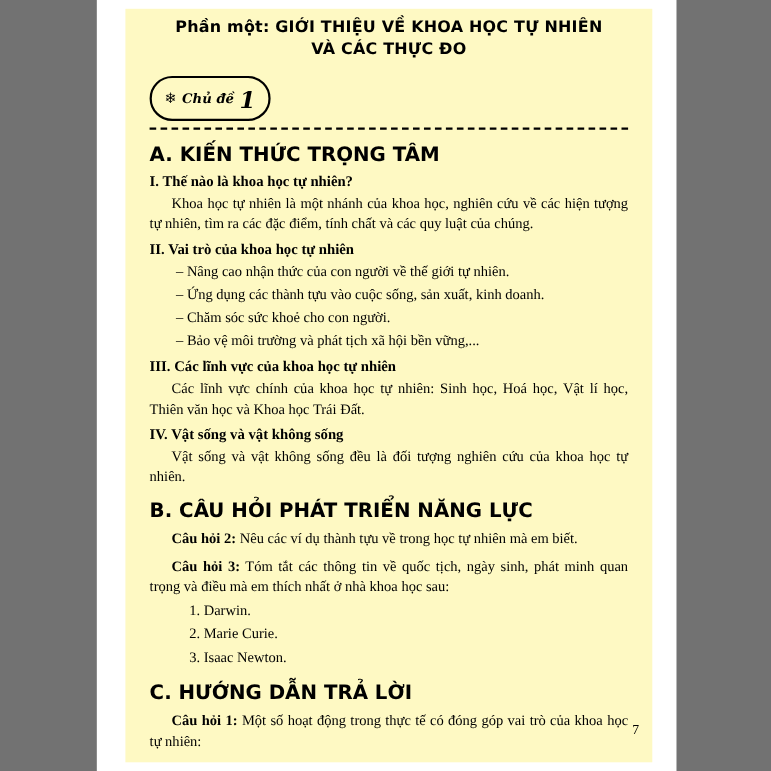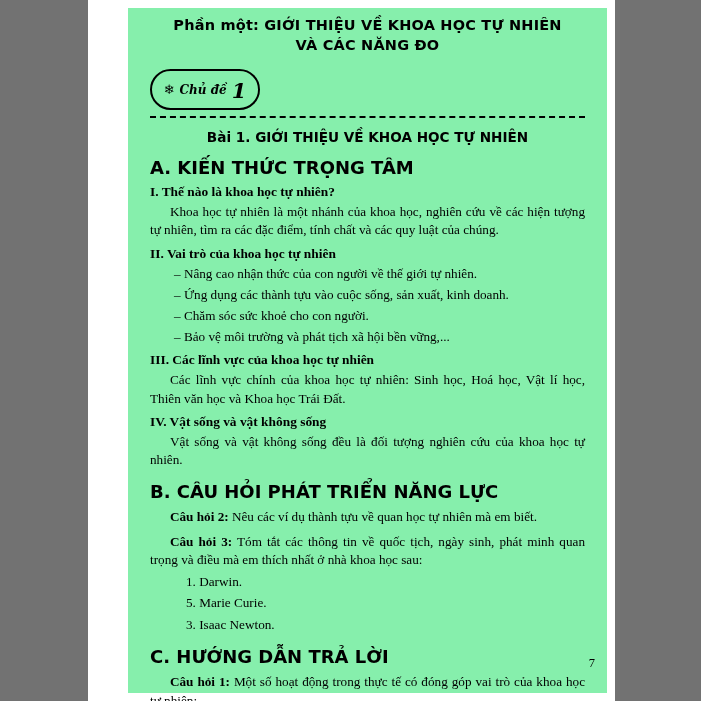--- a/index.html
+++ b/index.html
@@ -33,24 +33,24 @@
   }
   .page {
     position: absolute;
     left: 88px; top: 0;
     width: 527px;
     height: 701px;
     background: #ffffff;
   }
   .page-inner {
     position: absolute;
-    left: 40px; top: 8px;
+    left: 26px; top: 8px;
     width: 479px;
     height: 685px;
-    background: #86efac;
+    background: #fef9c3;
     padding: 0;
   }
   .content {
     position: absolute;
     left: 22px;
     top: 8px;
     width: 435px;
   }
 
   
@@ -187,34 +187,33 @@
 <div class="page-shell">
   <div class="band-left"></div>
   <div class="band-right"></div>
 
   <div class="page">
     <div class="page-inner">
       <div class="content">
 
         <div class="part-title">
           <span>Phần một: GIỚI THIỆU VỀ KHOA HỌC TỰ NHIÊN</span>
-          <span class="line2">VÀ CÁC NĂNG ĐO</span>
+          <span class="line2">VÀ CÁC THỰC ĐO</span>
         </div>
 
         <div class="chude-row">
           <div class="chude-badge">
             <span class="flower">❄</span>
             <span class="cd-label">Chủ đề</span>
             <span class="cd-num">1</span>
           </div>
         </div>
 
         <div class="dashed-rule"></div>
 
-        <div class="lesson-title">Bài 1. GIỚI THIỆU VỀ KHOA HỌC TỰ NHIÊN</div>
 
         <div class="sec-head">A. KIẾN THỨC TRỌNG TÂM</div>
 
         <div class="sub-head">I. Thế nào là khoa học tự nhiên?</div>
         <div class="para">Khoa học tự nhiên là một nhánh của khoa học, nghiên cứu về các hiện tượng tự nhiên, tìm ra các đặc điểm, tính chất và các quy luật của chúng.</div>
 
         <div class="sub-head">II. Vai trò của khoa học tự nhiên</div>
         <div class="dash-item">– Nâng cao nhận thức của con người về thế giới tự nhiên.</div>
         <div class="dash-item">– Ứng dụng các thành tựu vào cuộc sống, sản xuất, kinh doanh.</div>
         <div class="dash-item">– Chăm sóc sức khoẻ cho con người.</div>
@@ -222,28 +221,28 @@
 
         <div class="sub-head">III. Các lĩnh vực của khoa học tự nhiên</div>
         <div class="para">Các lĩnh vực chính của khoa học tự nhiên: Sinh học, Hoá học, Vật lí học, Thiên văn học và Khoa học Trái Đất.</div>
 
         <div class="sub-head">IV. Vật sống và vật không sống</div>
         <div class="para">Vật sống và vật không sống đều là đối tượng nghiên cứu của khoa học tự nhiên.</div>
 
         <div class="sec-head">B. CÂU HỎI PHÁT TRIỂN NĂNG LỰC</div>
 
         <div class="q-para">
-          <b>Câu hỏi 2:</b><span> Nêu các ví dụ thành tựu về quan học tự nhiên mà em biết.</span>
+          <b>Câu hỏi 2:</b><span> Nêu các ví dụ thành tựu về trong học tự nhiên mà em biết.</span>
         </div>
         <div class="q-para">
           <b>Câu hỏi 3:</b><span> Tóm tắt các thông tin về quốc tịch, ngày sinh, phát minh quan trọng và điều mà em thích nhất ở nhà khoa học sau:</span>
         </div>
 
         <div class="num-item">1. Darwin.</div>
-        <div class="num-item">5. Marie Curie.</div>
+        <div class="num-item">2. Marie Curie.</div>
         <div class="num-item">3. Isaac Newton.</div>
 
         <div class="sec-head">C. HƯỚNG DẪN TRẢ LỜI</div>
         <div class="q-para">
           <b>Câu hỏi 1:</b><span> Một số hoạt động trong thực tế có đóng góp vai trò của khoa học tự nhiên:</span>
         </div>
 
       </div>
 
       <div class="page-number">7</div>

